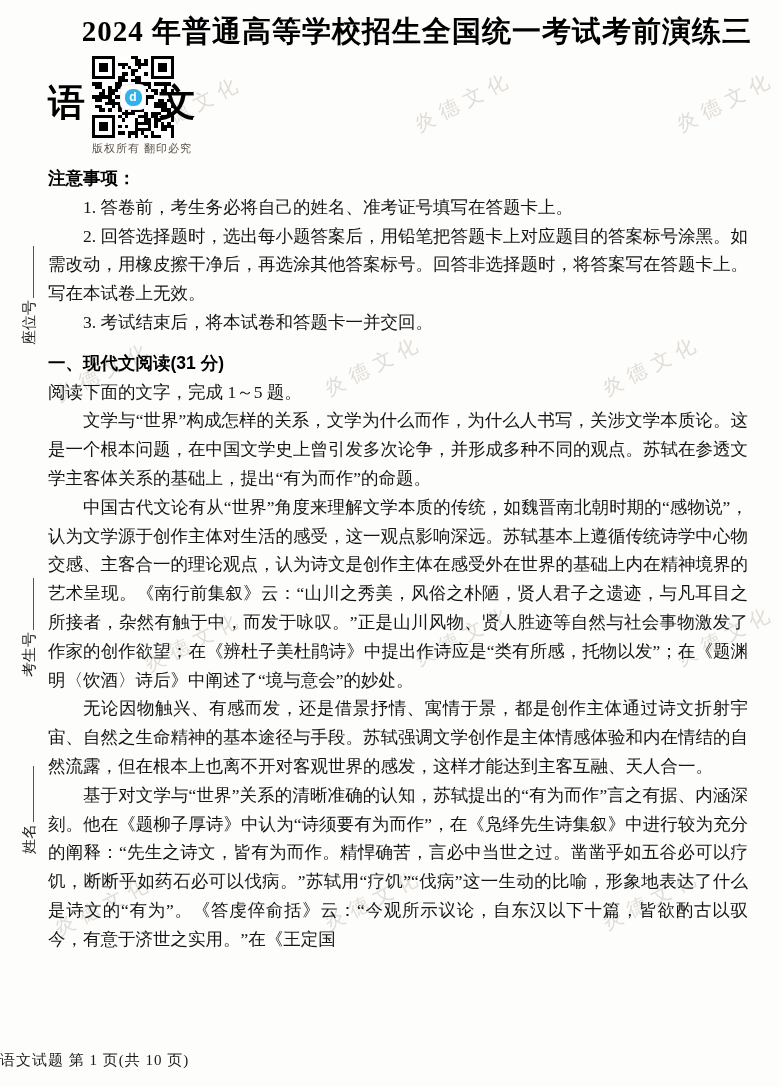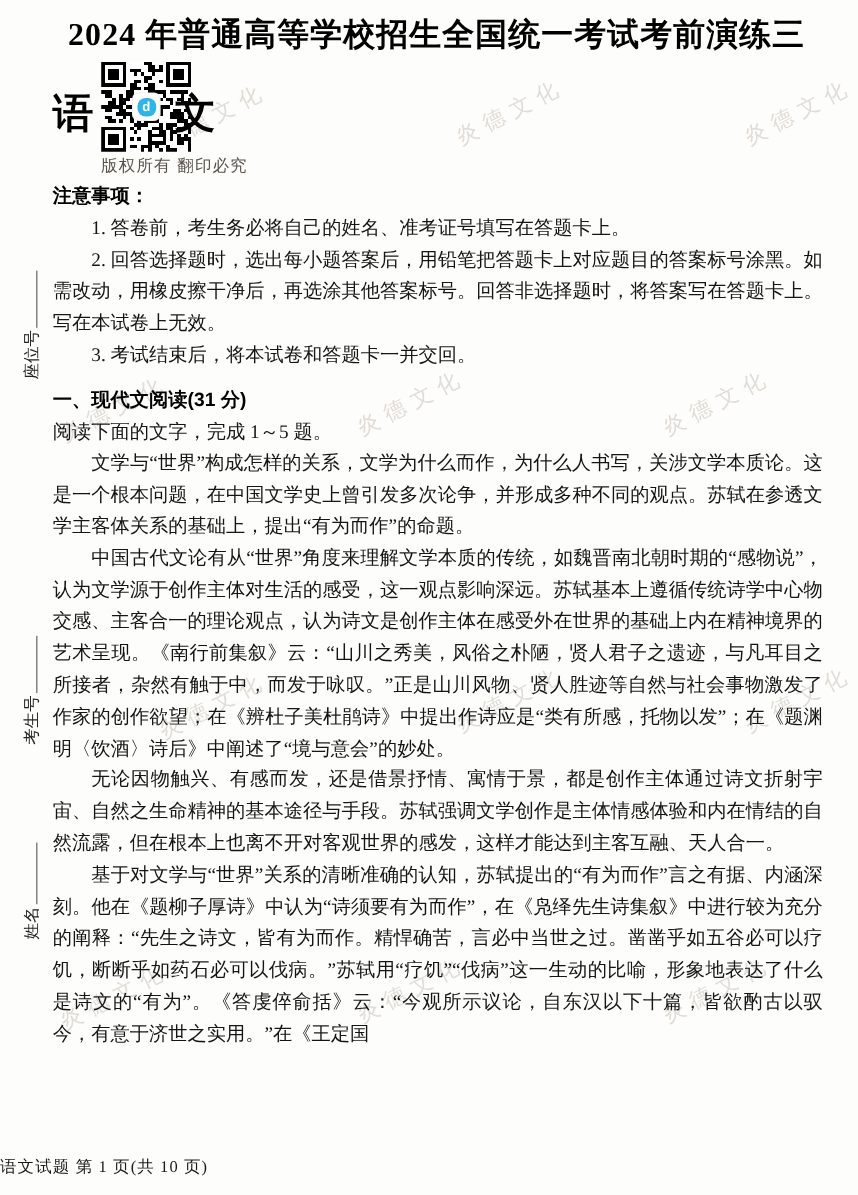--- a/index.html
+++ b/index.html
@@ -11,39 +11,39 @@
   
   .wm{
     position:absolute;transform:rotate(-27deg);
     font-family:"Liberation Sans","DejaVu Sans",sans-serif;
     font-size:20px;letter-spacing:7px;color:#cfc8bd;opacity:.6;
     white-space:nowrap;pointer-events:none;user-select:none;
   }
   
   .title{
     position:absolute;top:12px;left:42px;right:28px;
-    text-align:center;font-weight:bold;font-size:29px;letter-spacing:1px;
+    text-align:right;font-weight:bold;font-size:29px;letter-spacing:1px;
     color:#000;white-space:nowrap;
   }
   .qr-wrap{position:absolute;left:92px;top:56px;width:82px;text-align:center;}
   .qr-box{position:relative;width:82px;height:82px;}
   .qr-box svg{display:block;width:82px;height:82px;}
   .qr-logo{
     position:absolute;left:50%;top:50%;transform:translate(-50%,-50%);
     width:24px;height:24px;background:#fff;border-radius:5px;
     display:flex;align-items:center;justify-content:center;
     box-shadow:0 0 0 1px #eee;
   }
   .qr-logo-inner{
     width:17px;height:17px;border-radius:45%;background:#2fb3e8;
     color:#fff;font-family:"Liberation Sans",sans-serif;font-weight:bold;
     font-size:12px;line-height:17px;text-align:center;
   }
   .qr-caption{
-    margin-top:3px;font-size:15px;letter-spacing:1px;color:#5a524a;
+    margin-top:3px;font-size:11px;letter-spacing:1px;color:#5a524a;
     font-family:"Liberation Sans","DejaVu Sans",sans-serif;white-space:nowrap;
   }
   .subject{
     position:absolute;top:78px;left:48px;right:32px;
     font-weight:bold;font-size:37px;color:#000;
   }
   
   .side-label{
     position:absolute;height:22px;display:flex;align-items:baseline;
     transform:rotate(-90deg);font-size:15px;color:#222;white-space:nowrap;

